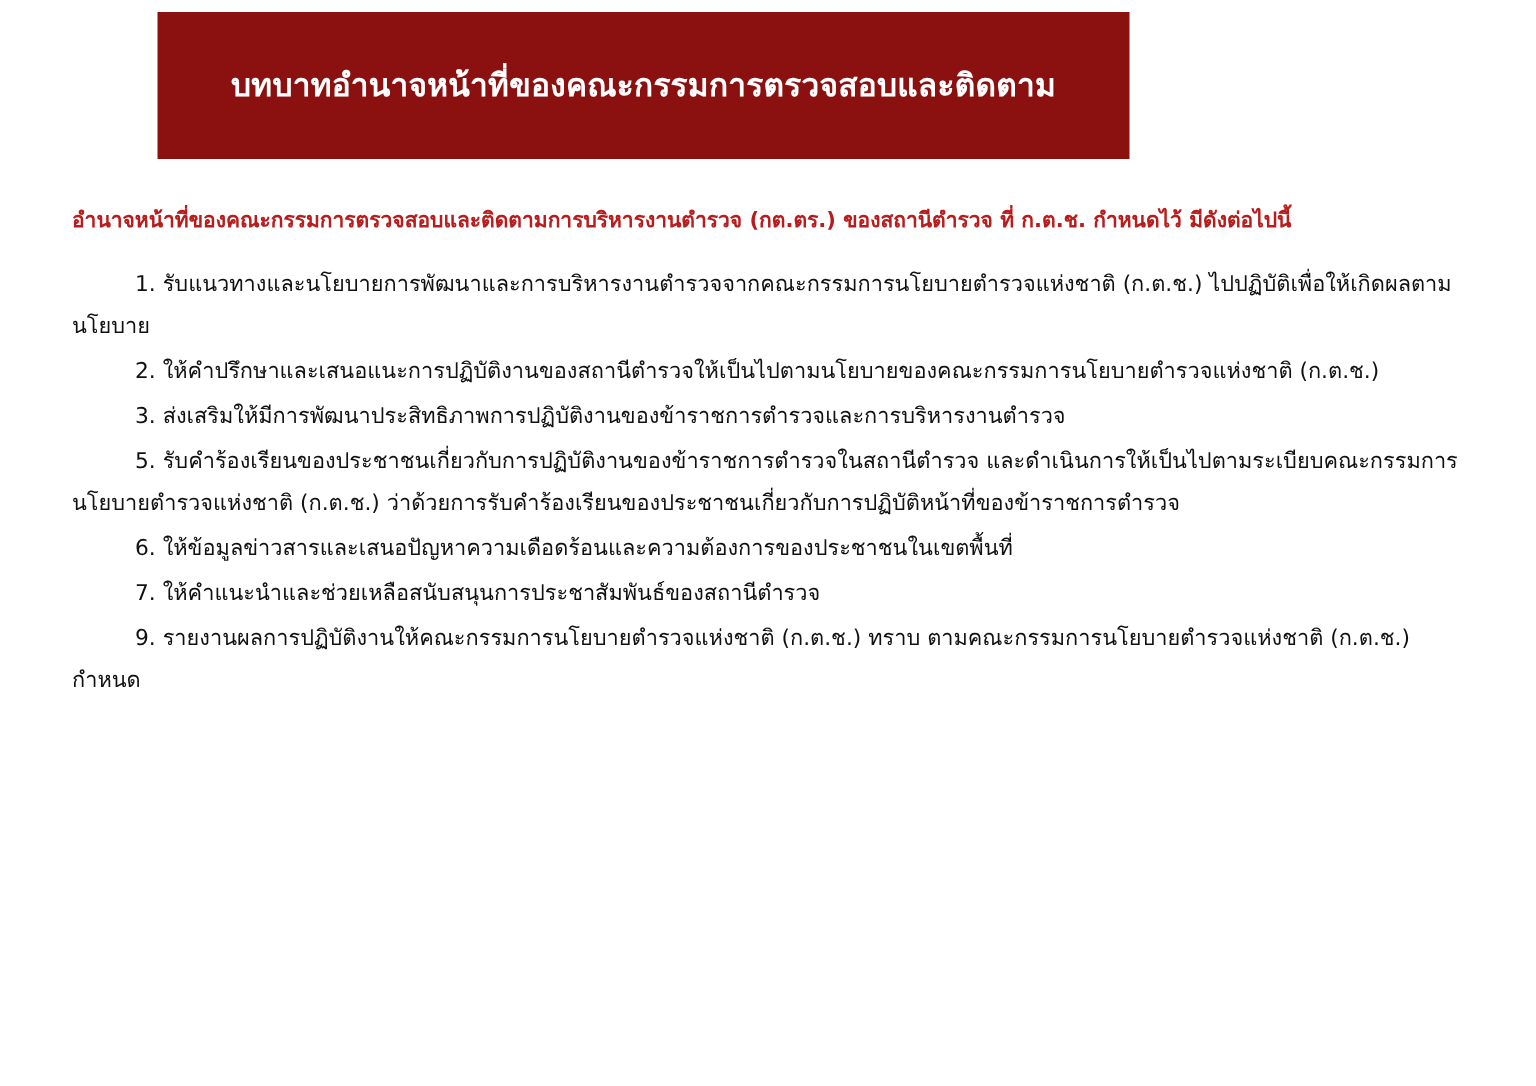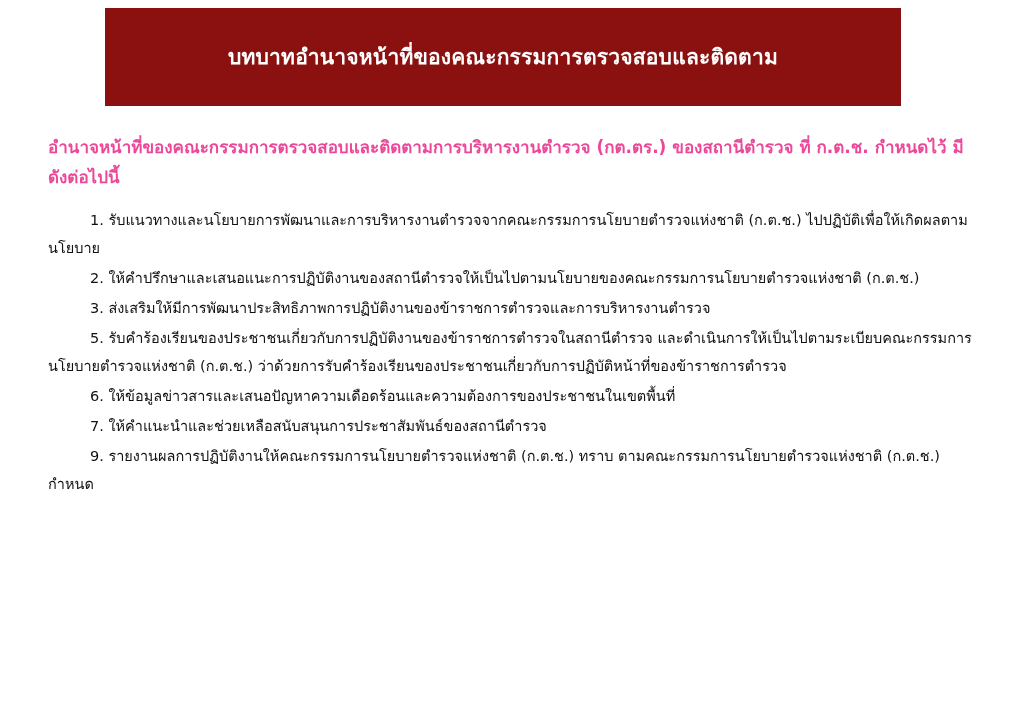--- a/index.html
+++ b/index.html
@@ -17,21 +17,21 @@
   .page {
     position: relative;
     width: 1024px;
     height: 724px;
     box-sizing: border-box;
   }
   .banner {
     position: absolute;
     left: 105px;
     top: 8px;
-    width: 796px;
+    width: 648px;
     height: 98px;
     background: #8b1010;
     color: #ffffff;
     display: flex;
     flex-direction: column;
     align-items: center;
     justify-content: center;
     box-sizing: border-box;
   }
   .banner-line {
@@ -41,24 +41,24 @@
     text-align: center;
     letter-spacing: 0.2px;
   }
   .content {
     position: absolute;
     left: 48px;
     top: 132px;
     width: 930px;
   }
   .intro {
-    font-size: 17px;
+    font-size: 14px;
     font-weight: bold;
     line-height: 30px;
-    color: #ec4899;
+    color: #b91c1c;
     margin: 0 0 14px 0;
   }
   .item {
     font-size: 14.5px;
     line-height: 28px;
     color: #111111;
     margin: 0 0 2px 0;
     text-indent: 42px;
   }
 </style>

